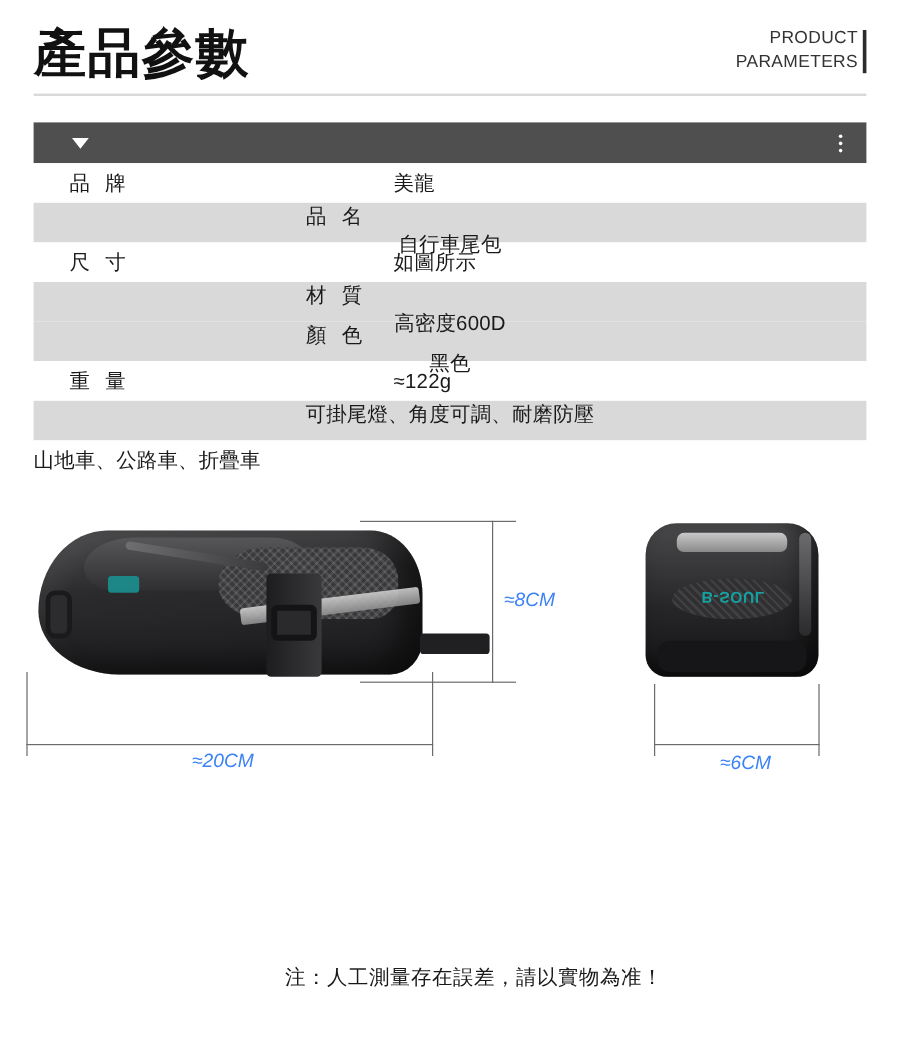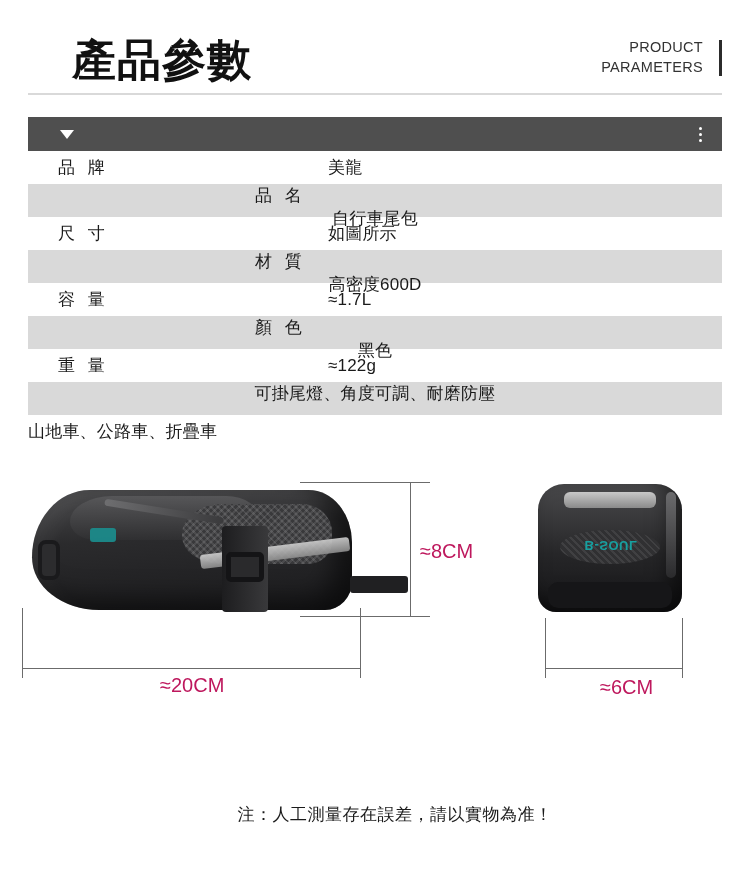--- a/index.html
+++ b/index.html
@@ -21,34 +21,33 @@
     width: 750px;
     height: 878px;
     position: relative;
   }
 
   
   .header {
     display: flex;
     align-items: flex-end;
     justify-content: space-between;
-    padding: 37px 28px 10px 28px;
-    margin-left: 44px;
+    padding: 22px 28px 10px 28px;
   }
   .header-title {
     font-size: 44px;
     font-weight: bold;
     letter-spacing: 1px;
     line-height: 1.05;
     color: #111;
   }
   .header-en {
     display: flex;
     align-items: center;
-    gap: 16px;
+    gap: 4px;
     padding-bottom: 6px;
   }
   .header-en-text {
     text-align: right;
     font-size: 14.5px;
     line-height: 1.35;
     color: #333;
     letter-spacing: 0.3px;
   }
   .header-en-bar {
@@ -270,23 +269,24 @@
     left: 10px; bottom: 4px;
     width: 124px; height: 26px;
     background: #161618;
     border-radius: 10px;
   }
 
   
   .meas-line { position: absolute; background: #6b6b6b; }
   .meas-label {
     position: absolute;
-    font-size: 20px;
-    color: #be185d;
+    font-size: 16px;
+    color: #3b82f6;
     white-space: nowrap;
+    font-style: italic;
   }
 
   .note {
     position: absolute;
     left: 0; right: 0;
     bottom: 52px;
     text-align: center;
     font-size: 17px;
     color: #1a1a1a;
     letter-spacing: .5px;
@@ -328,24 +328,20 @@
       <div class="spec-key">品 名</div>
       <div class="spec-val">自行車尾包</div>
     </div>
     <div class="spec-row plain">
       <div class="spec-key">尺 寸</div>
       <div class="spec-val">如圖所示</div>
     </div>
     <div class="spec-row alt">
       <div class="spec-key">材 質</div>
       <div class="spec-val">高密度600D</div>
-    </div>
-    <div class="spec-row plain">
-      <div class="spec-key">容 量</div>
-      <div class="spec-val">≈1.7L</div>
     </div>
     <div class="spec-row alt">
       <div class="spec-key">顏 色</div>
       <div class="spec-val">黑色</div>
     </div>
     <div class="spec-row plain">
       <div class="spec-key">重 量</div>
       <div class="spec-val">≈122g</div>
     </div>
     <div class="spec-row alt">

